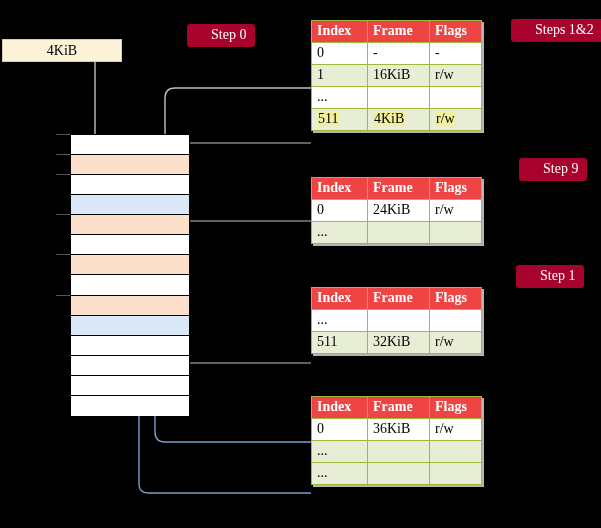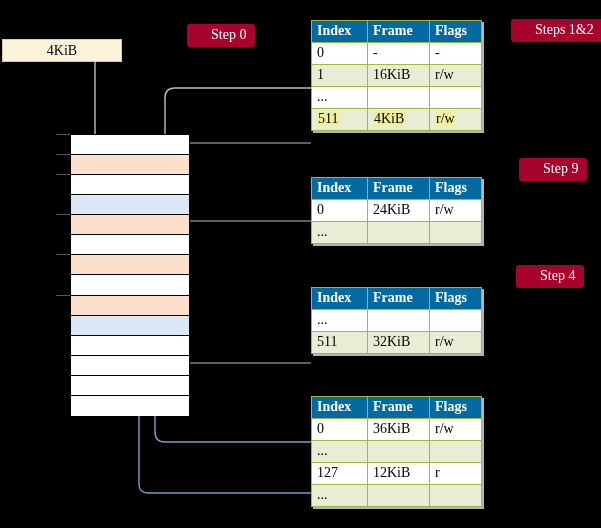--- a/index.html
+++ b/index.html
@@ -71,21 +71,21 @@
   .ptable td,.ptable th{
     border:1px solid #9fb93a;
     padding:2px 5px 3px 5px;
     text-align:left;
     font-weight:normal;
     height:18px;
     box-sizing:border-box;
     white-space:nowrap;
   }
   .ptable th{
-    background:#0369a1;
+    background:#ef4444;
     color:#ffffff;
     font-weight:bold;
     font-size:14px;
   }
   .ptable tr.alt td{background:#e8eed6;}
   .ptable tr.plain td{background:#ffffff;}
   .c-index{width:56px;}
   .c-frame{width:62px;margin-left:28px;}
   .c-flags{width:52px;margin-top:37px;}
   .hl{background:#f2f09a;padding:0 1px;}
@@ -163,21 +163,21 @@
       <div class="tick" style="left: 56px; top: 174.143px;"></div>
       <div class="tick" style="left: 56px; top: 214.286px;"></div>
       <div class="tick" style="left: 56px; top: 254.429px;"></div>
       <div class="tick" style="left: 56px; top: 294.571px;"></div>
     </div>
 
   <div id="badges">
       <div class="badge" style="left: 187px; top: 24px;">Step 0</div>
       <div class="badge" style="left: 511px; top: 19px;">Steps 1&amp;2</div>
       <div class="badge" style="left: 519px; top: 158px;">Step 9</div>
-      <div class="badge" style="left: 516px; top: 265px;">Step 4</div>
+      <div class="badge" style="left: 516px; top: 265px;">Step 1</div>
     </div>
 
   <div id="tables">
       <table class="ptable" style="left: 311px; top: 20px;">
         <thead>
           <tr>
             <th class="c-index">Index</th>
             <th class="c-frame">Frame</th>
             <th class="c-flags">Flags</th>
           </tr>
@@ -259,25 +259,20 @@
           <tr class="plain">
             <td class="c-index">0</td>
             <td class="c-frame">36KiB</td>
             <td class="c-flags">r/w</td>
           </tr>
           <tr class="alt">
             <td class="c-index">...</td>
             <td class="c-frame"></td>
             <td class="c-flags"></td>
           </tr>
-          <tr class="plain">
-            <td class="c-index">127</td>
-            <td class="c-frame">12KiB</td>
-            <td class="c-flags">r</td>
-          </tr>
           <tr class="alt">
             <td class="c-index">...</td>
             <td class="c-frame"></td>
             <td class="c-flags"></td>
           </tr>
         </tbody>
       </table>
     </div>
 
 </div>

